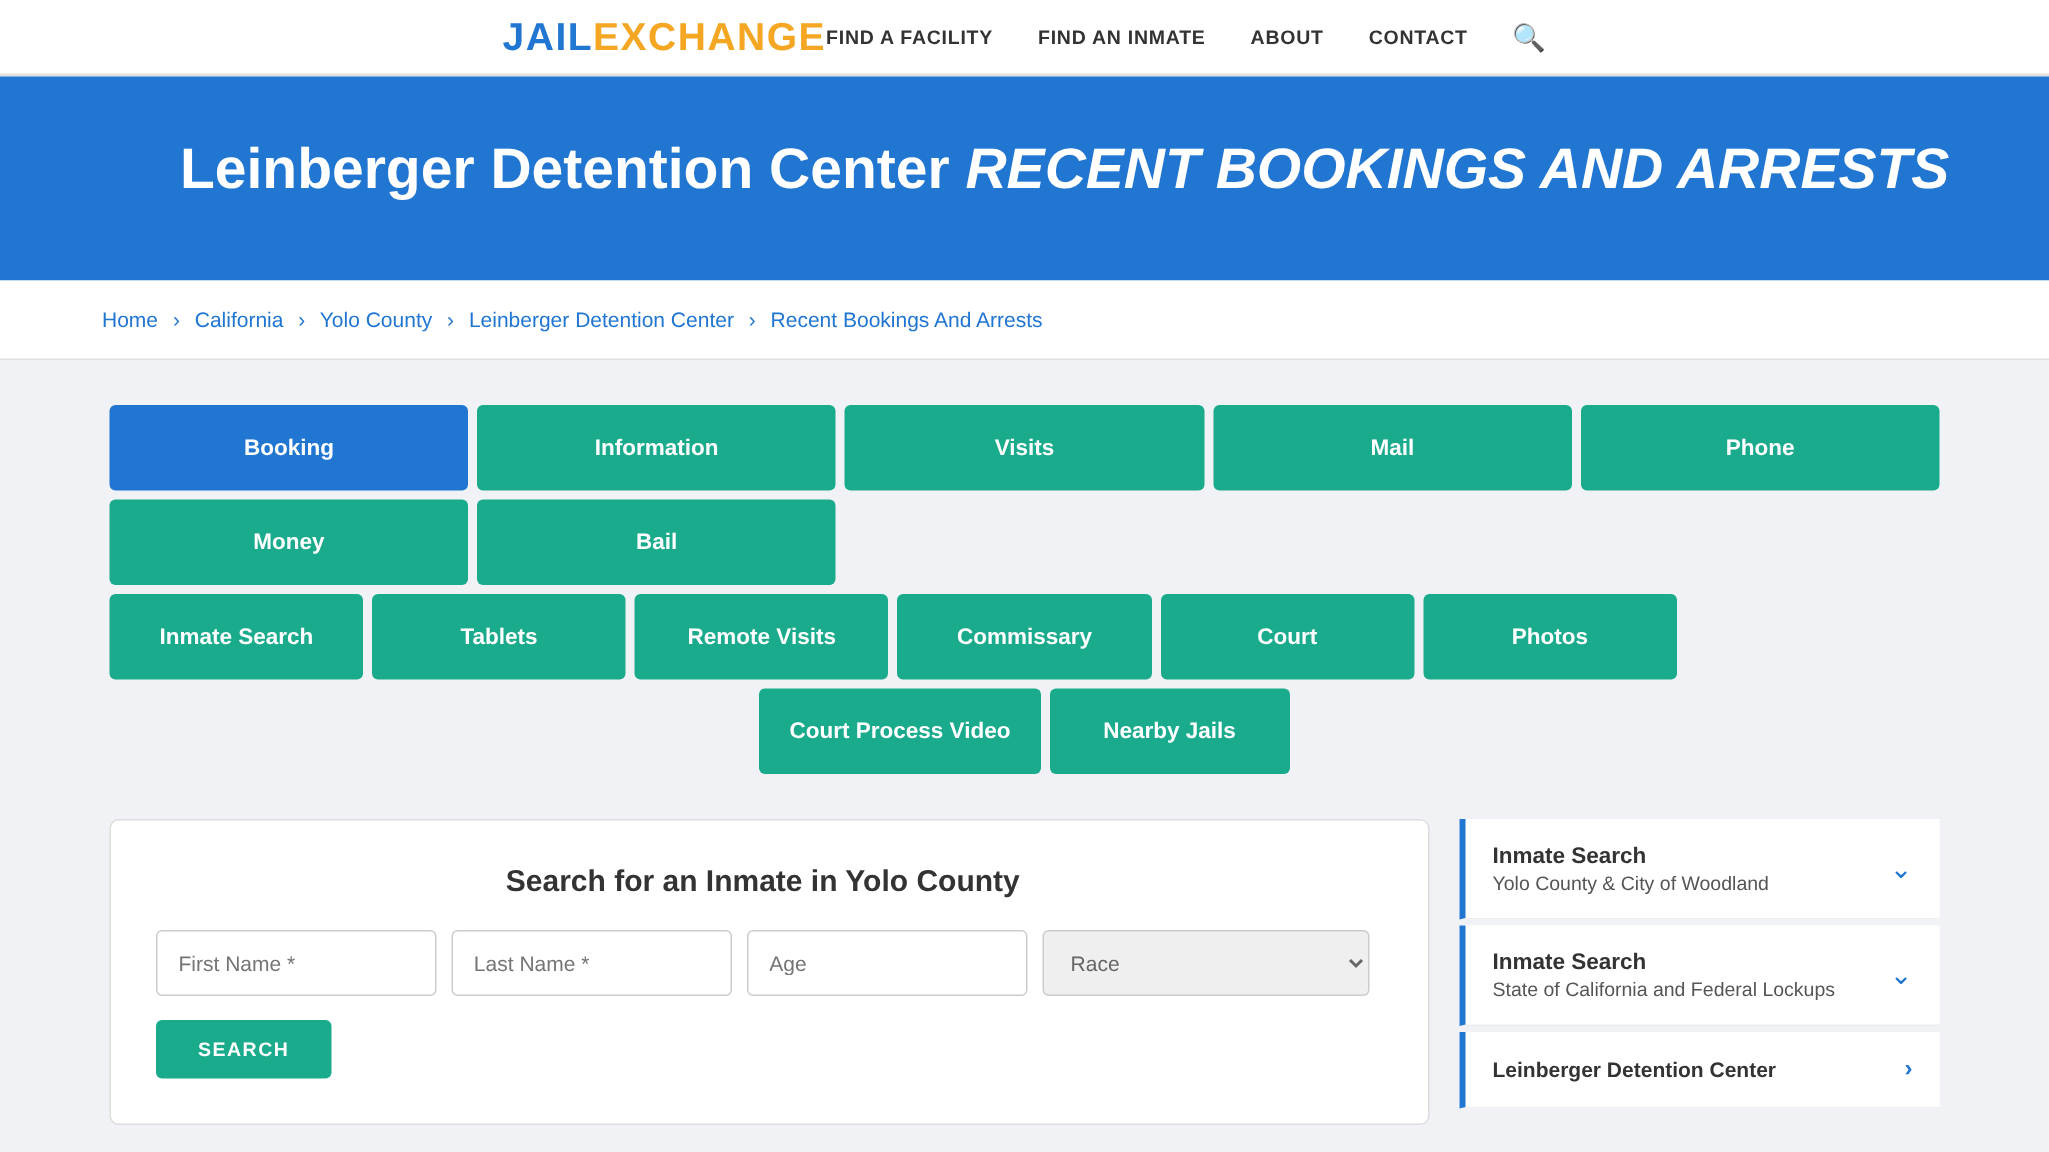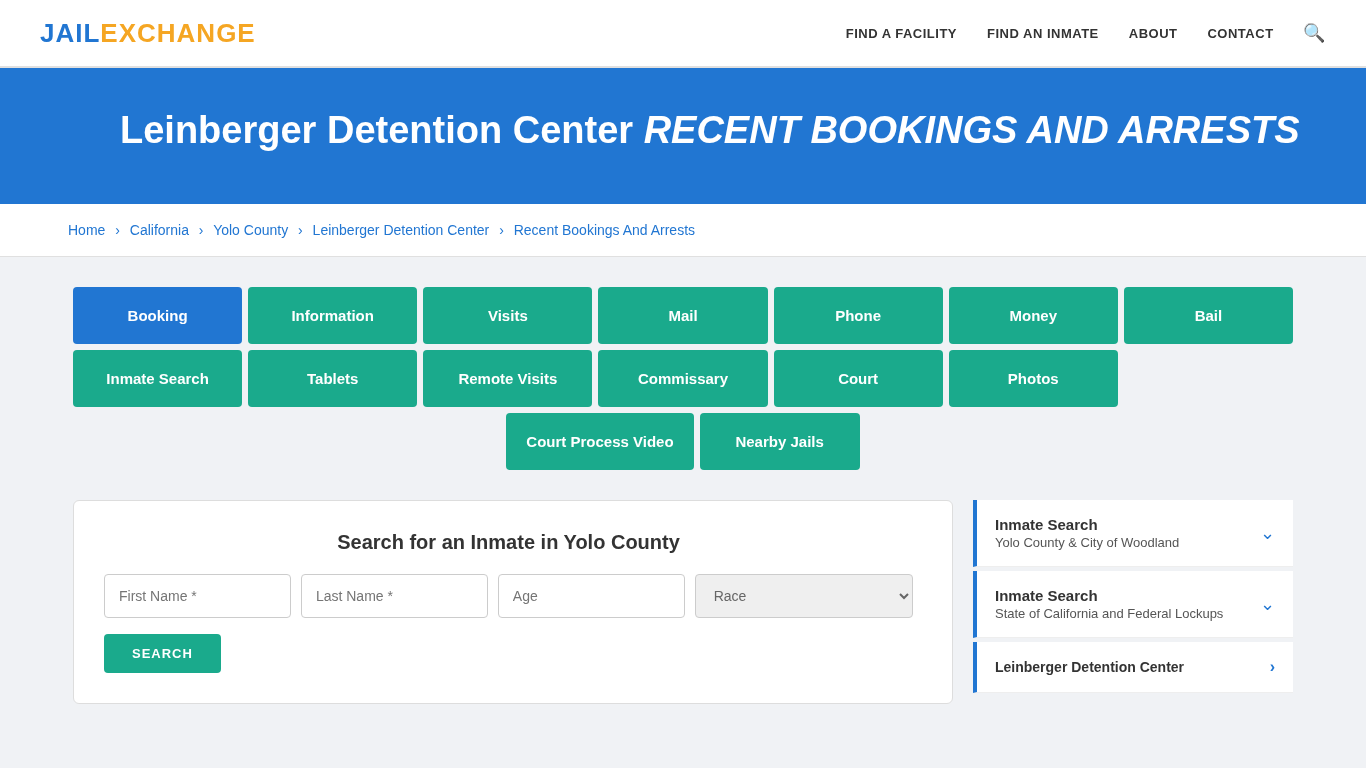--- a/index.html
+++ b/index.html
@@ -4,23 +4,23 @@
   <style>
     * { box-sizing: border-box; margin: 0; padding: 0; }
     body { font-family: Arial, sans-serif; background: #f0f2f5; color: #333; }
 
     
     nav {
       background: #fff;
       border-bottom: 2px solid #e0e0e0;
       display: flex;
       align-items: center;
-      justify-content: space-between;
+      justify-content: center;
       padding: 0 40px;
-      height: 68px;
+      height: 51px;
     }
     .logo {
       font-size: 26px;
       font-weight: 900;
       letter-spacing: 1px;
       color: #1a1a1a;
     }
     .logo span { color: #2176d2; }
     .nav-links {
       display: flex;
@@ -70,21 +70,21 @@
     
     .main-wrapper {
       max-width: 1300px;
       margin: 0 auto;
       padding: 30px 40px;
     }
 
     
     .btn-grid {
       display: grid;
-      grid-template-columns: repeat(7, 1fr);
+      grid-template-columns: repeat(5, 1fr);
       gap: 6px;
       margin-bottom: 6px;
     }
     .btn-grid-row2 {
       display: grid;
       grid-template-columns: repeat(7, 1fr);
       gap: 6px;
       margin-bottom: 6px;
     }
     .btn-grid-row3 {

